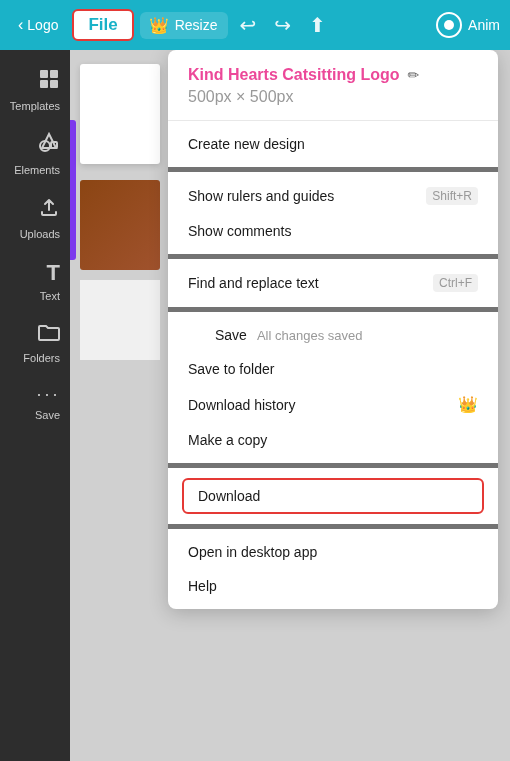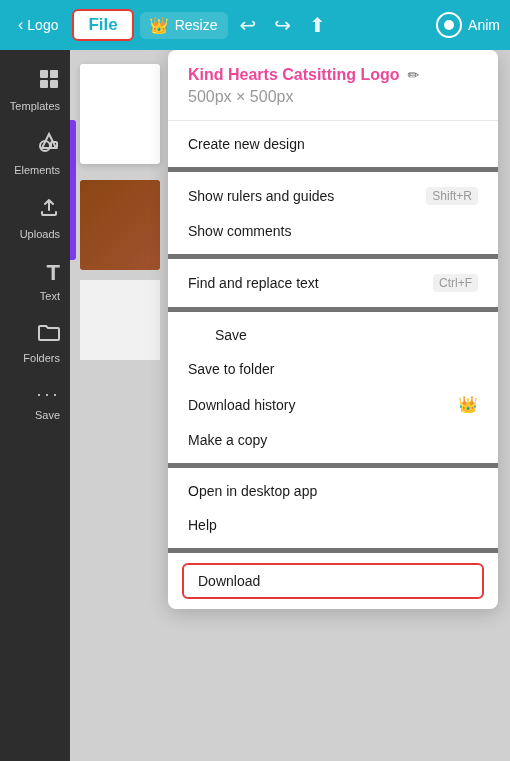--- a/index.html
+++ b/index.html
@@ -357,44 +357,45 @@
         <div class="menu-item">
           <span class="menu-item-label">Find and replace text</span>
           <span class="menu-item-shortcut">Ctrl+F</span>
         </div>
       </div>
 
       <div class="menu-section">
         <div class="menu-item">
           <div class="menu-item-left">
             <span class="menu-item-label">Save</span>
+            <span class="menu-item-sublabel">All changes saved</span>
           </div>
         </div>
         <div class="menu-item">
           <span class="menu-item-label">Save to folder</span>
         </div>
         <div class="menu-item">
           <span class="menu-item-label">Download history</span>
           <span class="crown-icon">👑</span>
         </div>
         <div class="menu-item">
           <span class="menu-item-label">Make a copy</span>
         </div>
       </div>
 
       <div class="menu-section">
-        <div class="menu-item">
-          <span class="menu-item-label">Open in desktop app</span>
-        </div>
-        <div class="menu-item">
-          <span class="menu-item-label">Help</span>
-        </div>
-      </div>
-
-      <div class="menu-section">
         <div class="menu-item menu-item-download" style="border:2px solid #e53935;border-radius:6px;margin:4px 14px;">
           <span class="menu-item-label">Download</span>
         </div>
       </div>
+
+      <div class="menu-section">
+        <div class="menu-item">
+          <span class="menu-item-label">Open in desktop app</span>
+        </div>
+        <div class="menu-item">
+          <span class="menu-item-label">Help</span>
+        </div>
+      </div>
     </div>
 
   </div>
 </div>
 
 </body></html>

